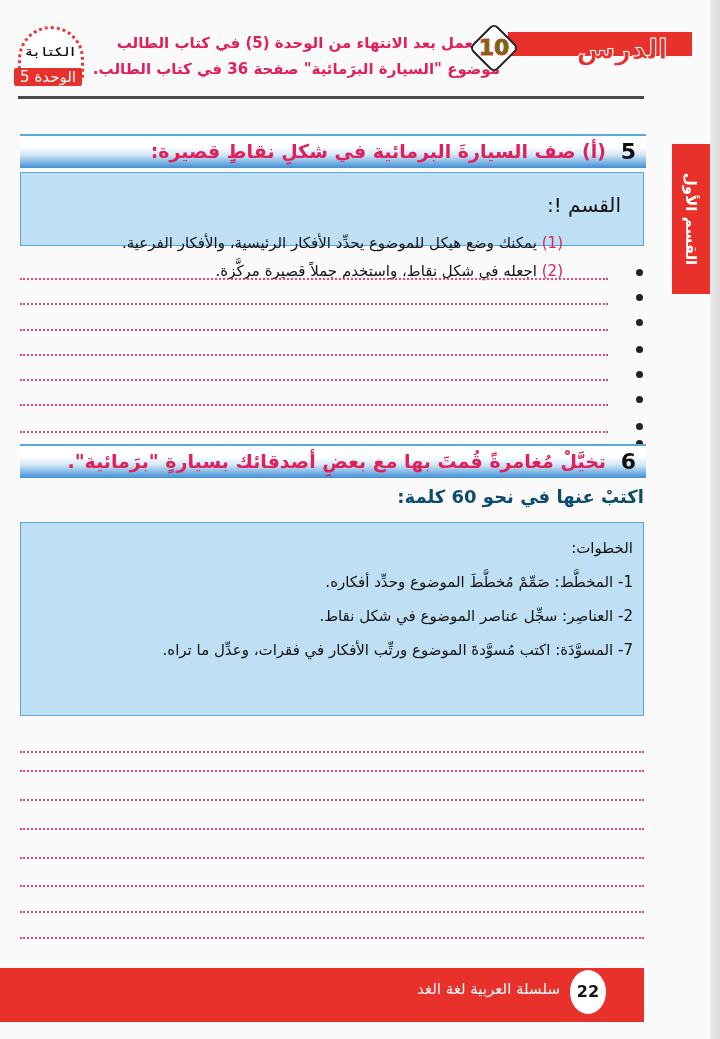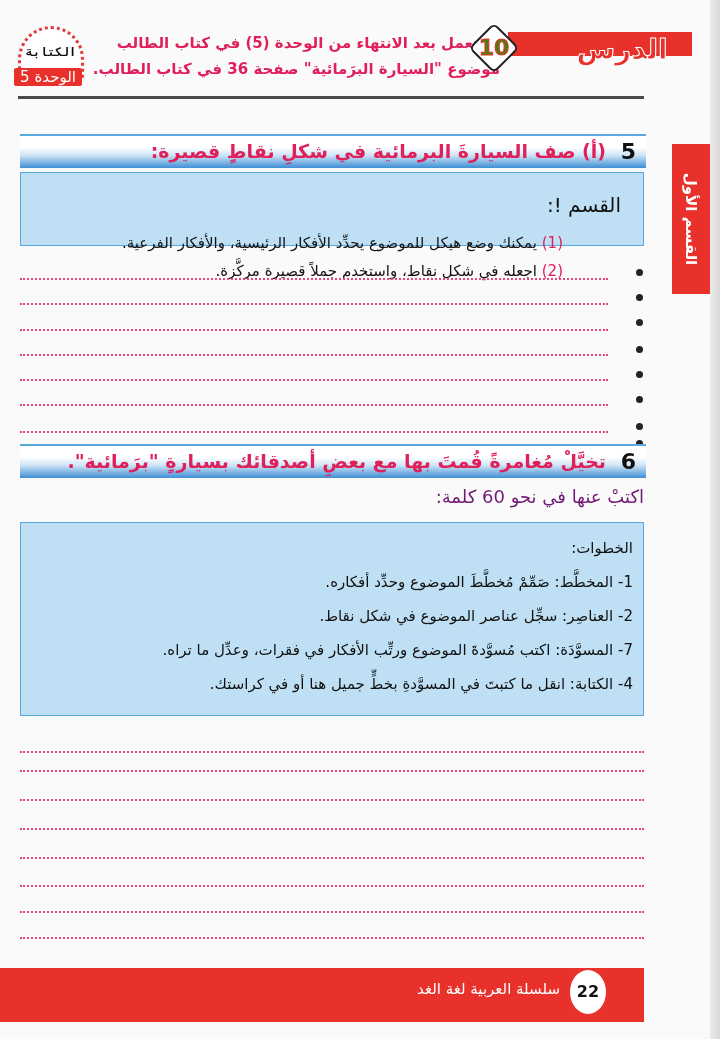--- a/index.html
+++ b/index.html
@@ -38,21 +38,21 @@
   .note-box { position:absolute; left:20px; top:172px; width:624px; height:74px; background:#bfe0f4; border:1px solid #5aa9dd; box-sizing:border-box; }
   .note-label { position:absolute; right:22px; top:20px; font-size:20px; color:#111; direction:rtl; }
   .note-items { position:absolute; right:80px; top:8px; direction:rtl; text-align:right; font-size:15px; line-height:28px; color:#111;margin-top:48px; }
   .note-items .n { color:#e0205a; }
 
   .bullets { position:absolute; left:636px; top:260px; width:12px; }
   .bullet { position:absolute; left:0; width:7px; height:7px; border-radius:50%; background:#222; }
 
   .dotline { position:absolute; left:20px; height:0; border-top:2px dotted #e8457a; }
 
-  .subtitle { position:absolute; right:76px; top:486px; direction:rtl; font-size:18px; font-weight:normal; color:#701a75; }
+  .subtitle { position:absolute; right:76px; top:486px; direction:rtl; font-size:18px; font-weight:bold; color:#0c4a6e; }
 
   .steps-box { position:absolute; left:20px; top:522px; width:624px; height:194px; background:#bfe0f4; border:1px solid #5aa9dd; box-sizing:border-box; }
   .steps { position:absolute; right:10px; top:8px; direction:rtl; text-align:right; font-size:15px; line-height:34px; color:#111; }
 
   .footer-bar { position:absolute; left:0; top:968px; width:644px; height:54px; background:#e8312b; }
   .footer-num { position:absolute; left:570px; top:970px; width:36px; height:44px; border-radius:50%; background:#fff; text-align:center; line-height:44px; font-weight:bold; font-size:16px; color:#111; }
   .footer-series { position:absolute; right:160px; top:980px; direction:rtl; color:#fff; font-size:15px;margin-left:8px; }
 </style>
 </head>
 <body>
@@ -123,21 +123,20 @@
 </div>
 
 <div class="subtitle">اكتبْ عنها في نحو 60 كلمة:</div>
 
 <div class="steps-box">
   <div class="steps">
     <div>الخطوات:</div>
     <div>1-   المخطَّط: صَمِّمْ مُخطَّطَ الموضوع وحدِّد أفكاره.</div>
     <div>2-   العناصِر: سجِّل عناصر الموضوع في شكل نقاط.</div>
     <div>7-   المسوَّدَة: اكتب مُسوَّدةَ الموضوع ورتِّب الأفكار في فقرات، وعدِّل ما تراه.</div>
-    <div>4-   الكتابة: انقل ما كتبتَ في المسوَّدةِ بخطٍّ جميل هنا أو في كراستك.</div>
   </div>
 </div>
 
 <div class="dotline" style="top:751px;width:624px"></div>
 <div class="dotline" style="top:770px;width:624px"></div>
 <div class="dotline" style="top:799px;width:624px"></div>
 <div class="dotline" style="top:828px;width:624px"></div>
 <div class="dotline" style="top:857px;width:624px"></div>
 <div class="dotline" style="top:885px;width:624px"></div>
 <div class="dotline" style="top:911px;width:624px"></div>

